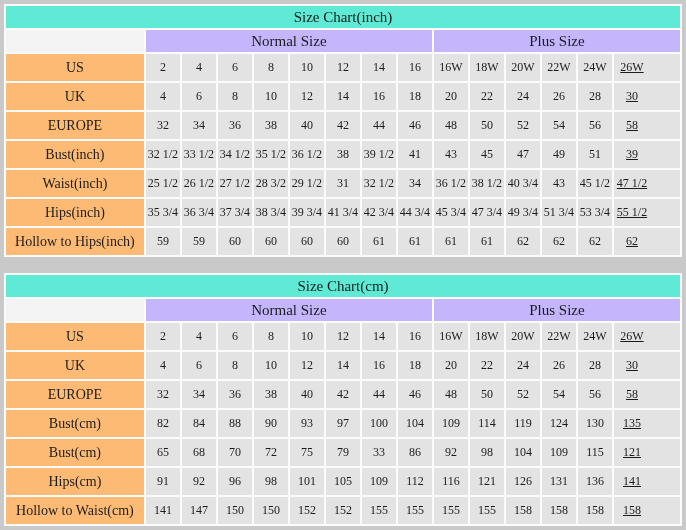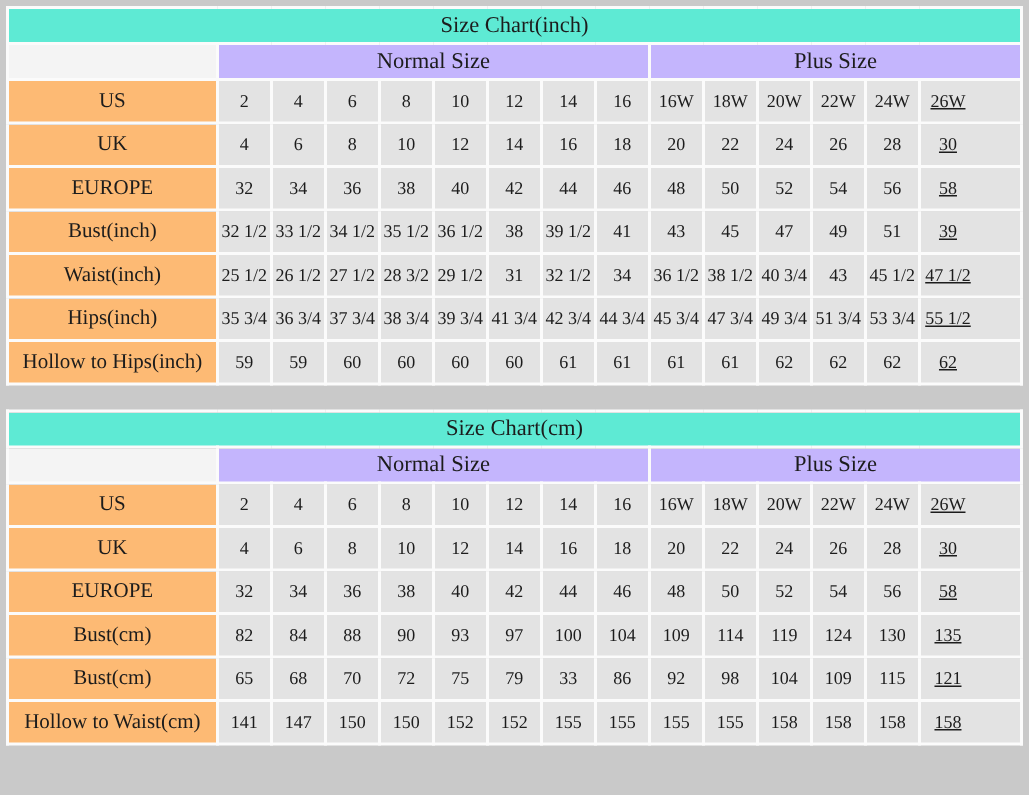--- a/index.html
+++ b/index.html
@@ -306,20 +306,37 @@
           <td class="value-cell">33</td>
           <td class="value-cell">86</td>
           <td class="value-cell">92</td>
           <td class="value-cell">98</td>
           <td class="value-cell">104</td>
           <td class="value-cell">109</td>
           <td class="value-cell">115</td>
           <td class="value-cell last-col">121</td>
         </tr>
         <tr>
+          <td class="label-cell">Hips(cm)</td>
+          <td class="value-cell">91</td>
+          <td class="value-cell">92</td>
+          <td class="value-cell">96</td>
+          <td class="value-cell">98</td>
+          <td class="value-cell">101</td>
+          <td class="value-cell">105</td>
+          <td class="value-cell">109</td>
+          <td class="value-cell">112</td>
+          <td class="value-cell">116</td>
+          <td class="value-cell">121</td>
+          <td class="value-cell">126</td>
+          <td class="value-cell">131</td>
+          <td class="value-cell">136</td>
+          <td class="value-cell last-col">141</td>
+        </tr>
+        <tr>
           <td class="label-cell">Hollow to Waist(cm)</td>
           <td class="value-cell">141</td>
           <td class="value-cell">147</td>
           <td class="value-cell">150</td>
           <td class="value-cell">150</td>
           <td class="value-cell">152</td>
           <td class="value-cell">152</td>
           <td class="value-cell">155</td>
           <td class="value-cell">155</td>
           <td class="value-cell">155</td>

